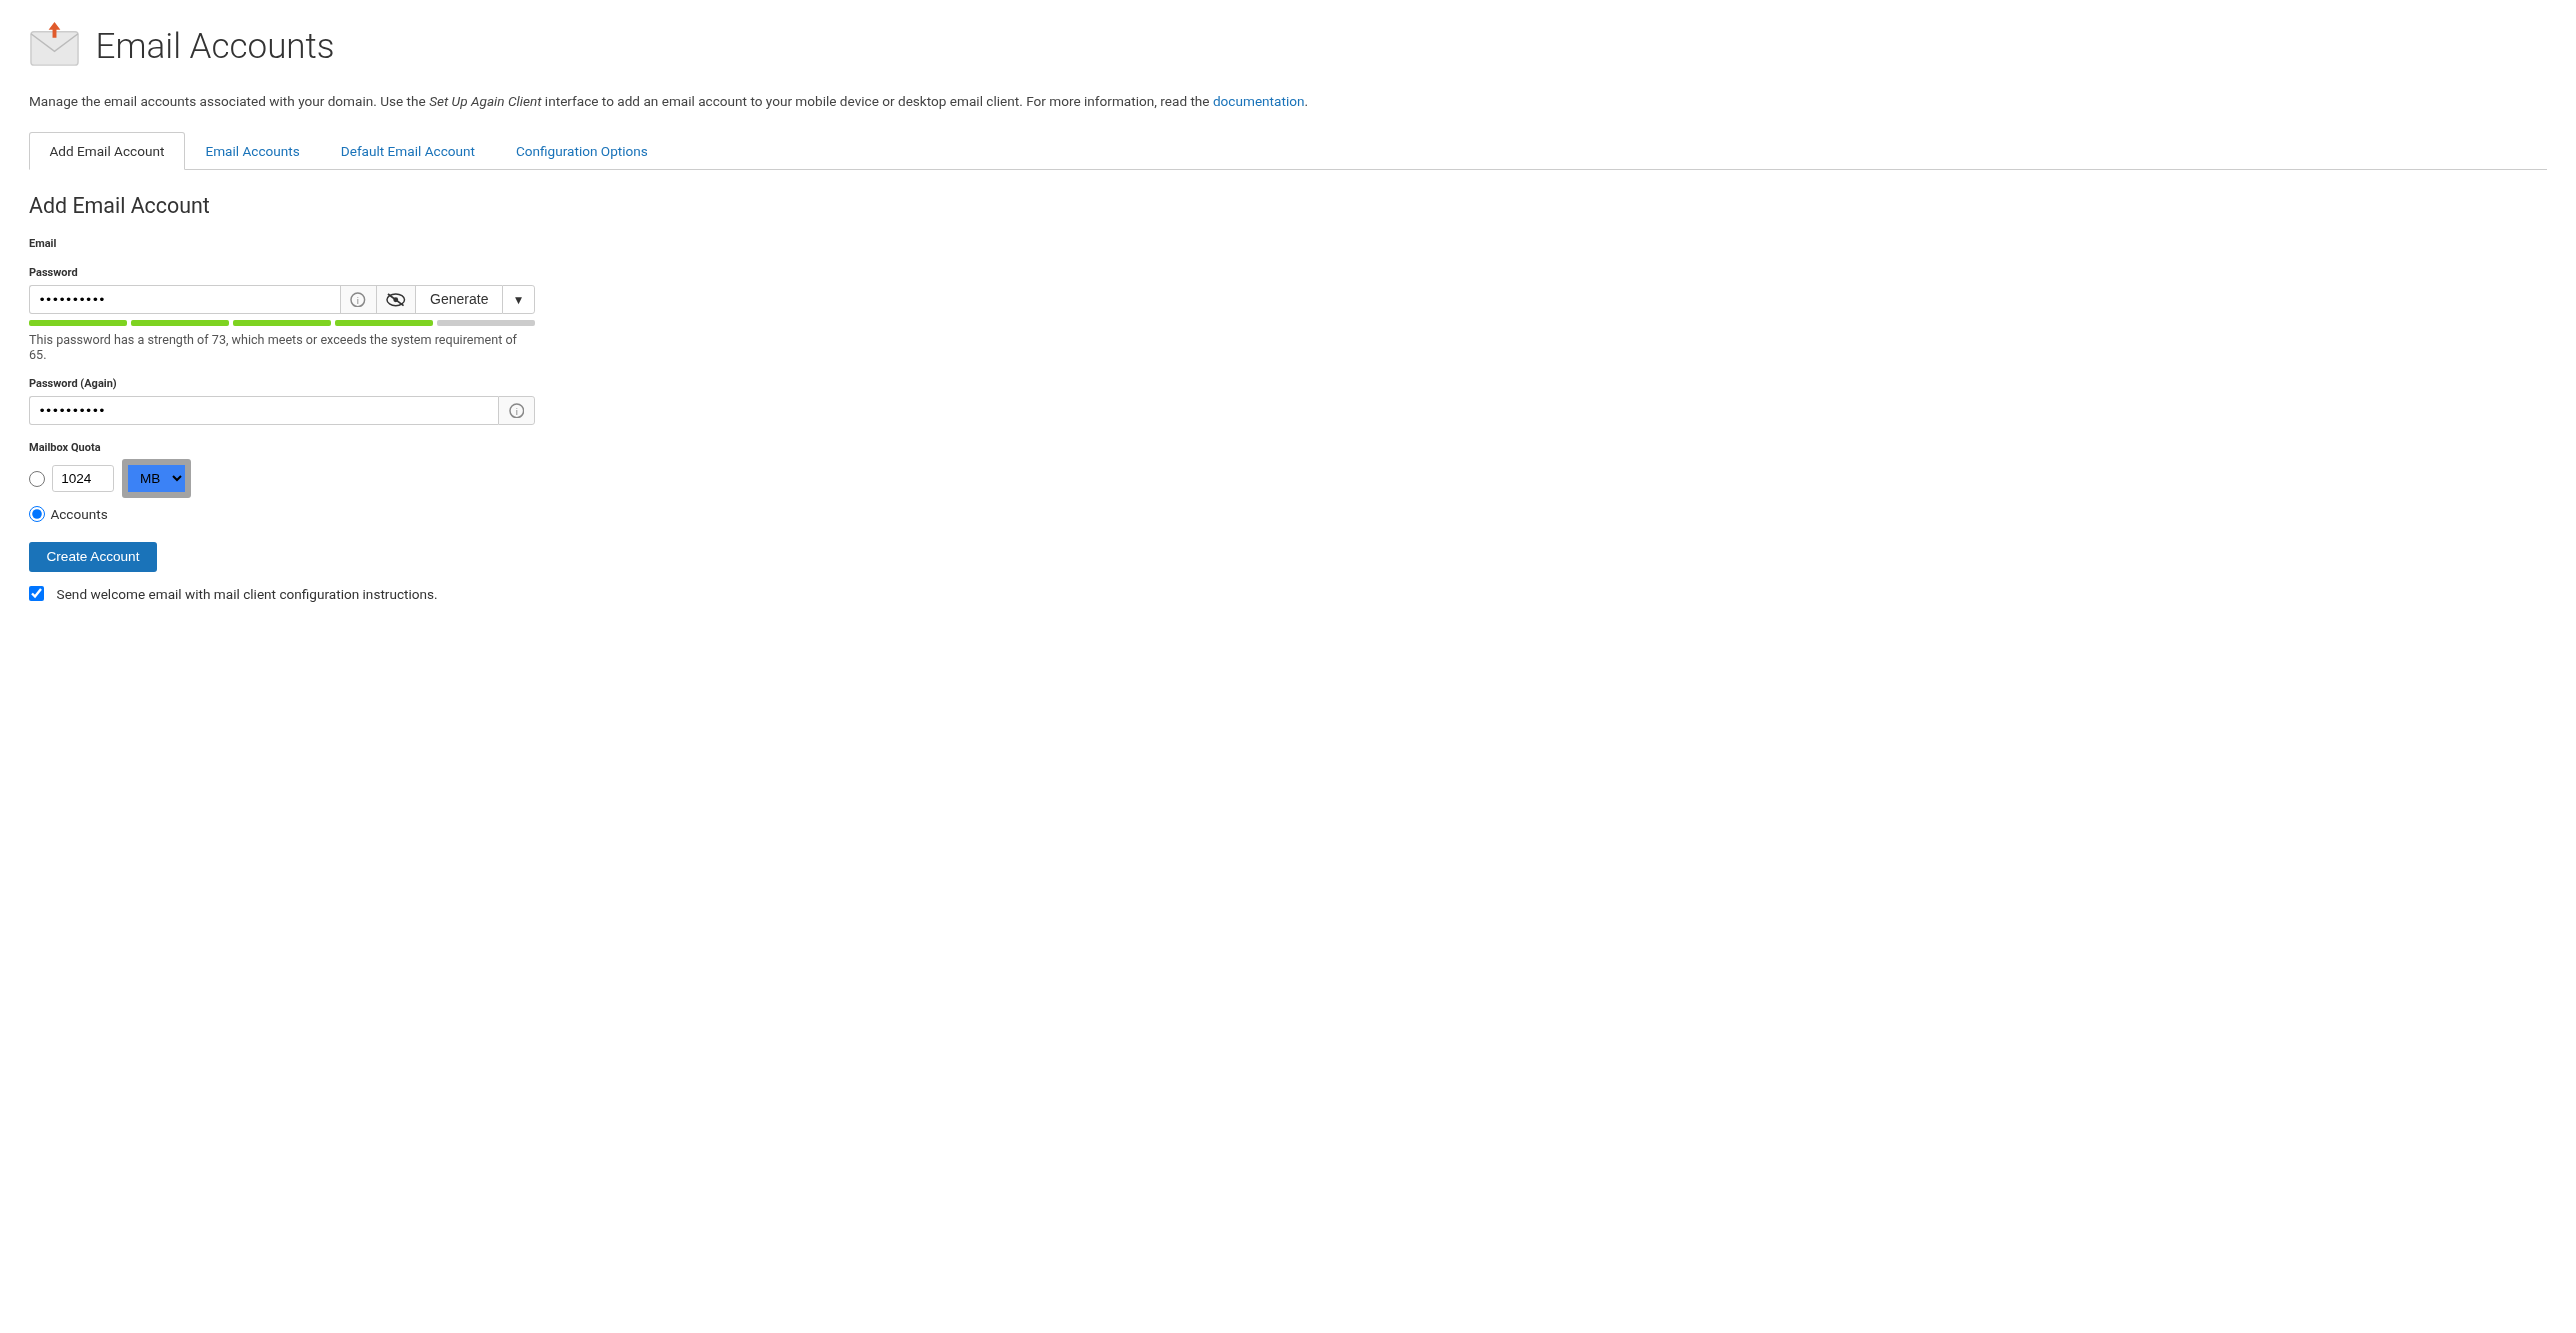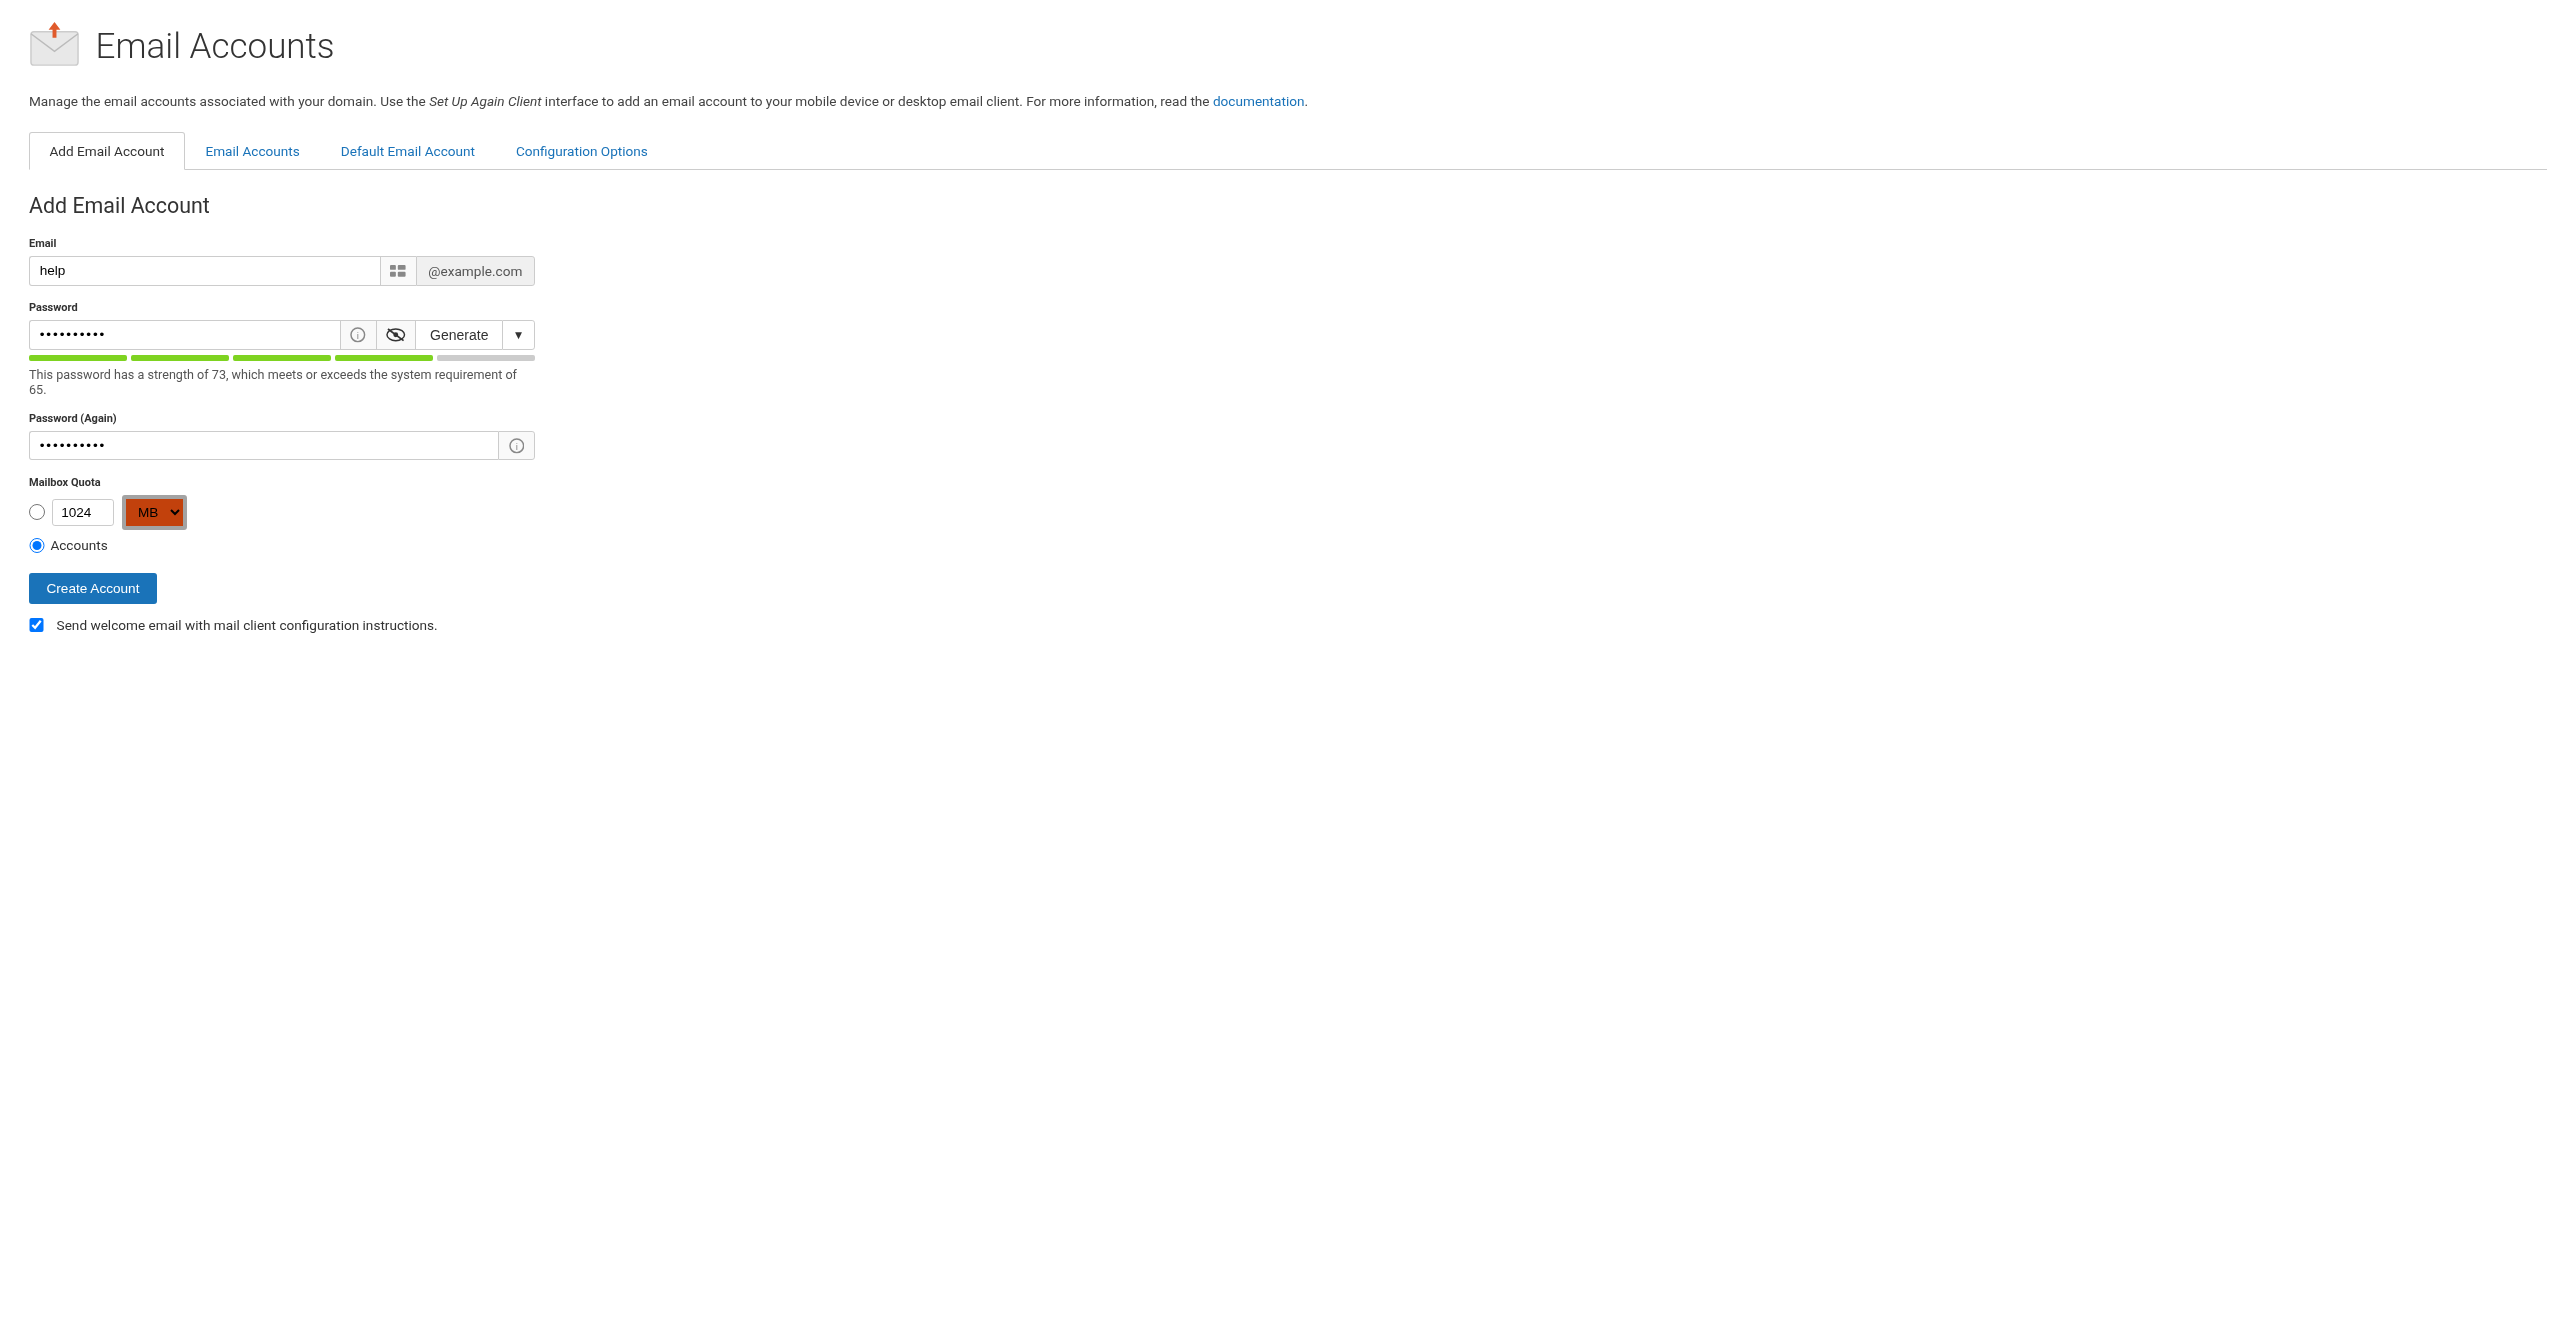--- a/index.html
+++ b/index.html
@@ -235,24 +235,24 @@
     }
     .quota-input {
       width: 62px;
       padding: 4.9px 7.8px;
       border: 1px solid #ccc;
       border-radius: 2.9px;
       font-size: 13.6px;
     }
     .quota-select {
       padding: 4.9px 7.8px;
-      border: 4px solid #a3a3a3;
+      border: 6px solid #a3a3a3;
       border-radius: 2.9px;
       font-size: 13.6px;
-      background: #c2410c;
+      background: #3b82f6;
     }
     .unlimited-row {
       display: flex;
       align-items: center;
       gap: 5.8px;
       margin-bottom: 19.5px;
     }
     .unlimited-label {
       font-size: 13.6px;
       color: #333;
@@ -317,32 +317,20 @@
     <a class="tab" href="#">Default Email Account</a>
     <a class="tab" href="#">Configuration Options</a>
   </div>
 
   <div>
     <h2 class="section-title">Add Email Account</h2>
 
     
     <div class="form-group">
       <label class="form-label">Email</label>
-      <div class="email-field-row">
-        <input type="text" class="email-text-input" value="help" style="">
-        <button class="email-grid-btn" title="Select domain">
-          <svg width="15.6" height="11.7" viewBox="0 0 16 12" fill="none" xmlns="http://www.w3.org/2000/svg">
-            <rect x="0" y="0" width="6" height="5" rx="1" fill="#888"></rect>
-            <rect x="8" y="0" width="8" height="5" rx="1" fill="#888"></rect>
-            <rect x="0" y="7" width="6" height="5" rx="1" fill="#888"></rect>
-            <rect x="8" y="7" width="8" height="5" rx="1" fill="#888"></rect>
-          </svg>
-        </button>
-        <div class="domain-display">@example.com</div>
-      </div>
     </div>
 
     
     <div class="form-group">
       <label class="form-label">Password</label>
       <div class="password-field-row">
         <input type="password" class="password-input" value="secretpass" style="">
         <button class="pw-icon-btn" title="Password strength info">
           <svg width="15.6" height="15.6" viewBox="0 0 16 16" fill="none">
             <circle cx="8" cy="8" r="7" stroke="#888" stroke-width="1.5" fill="none"></circle>

